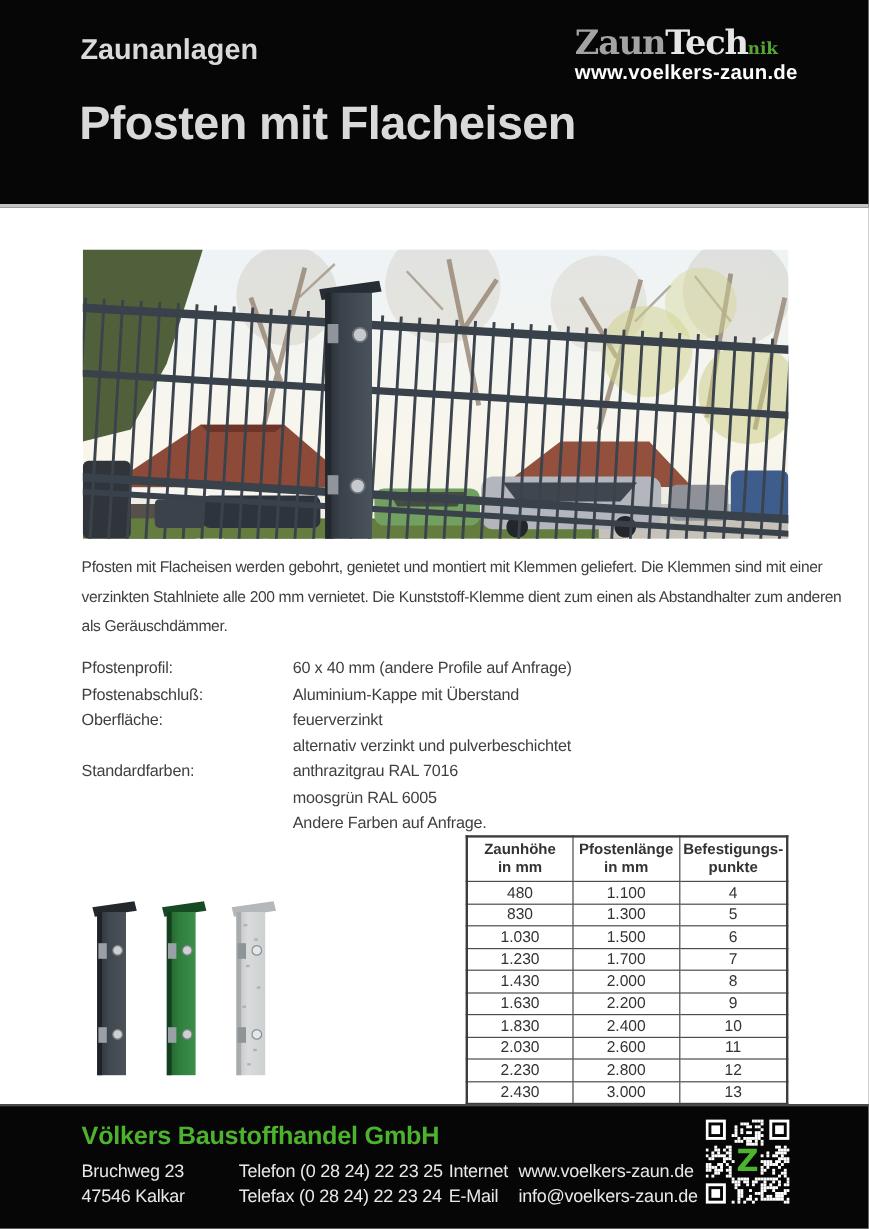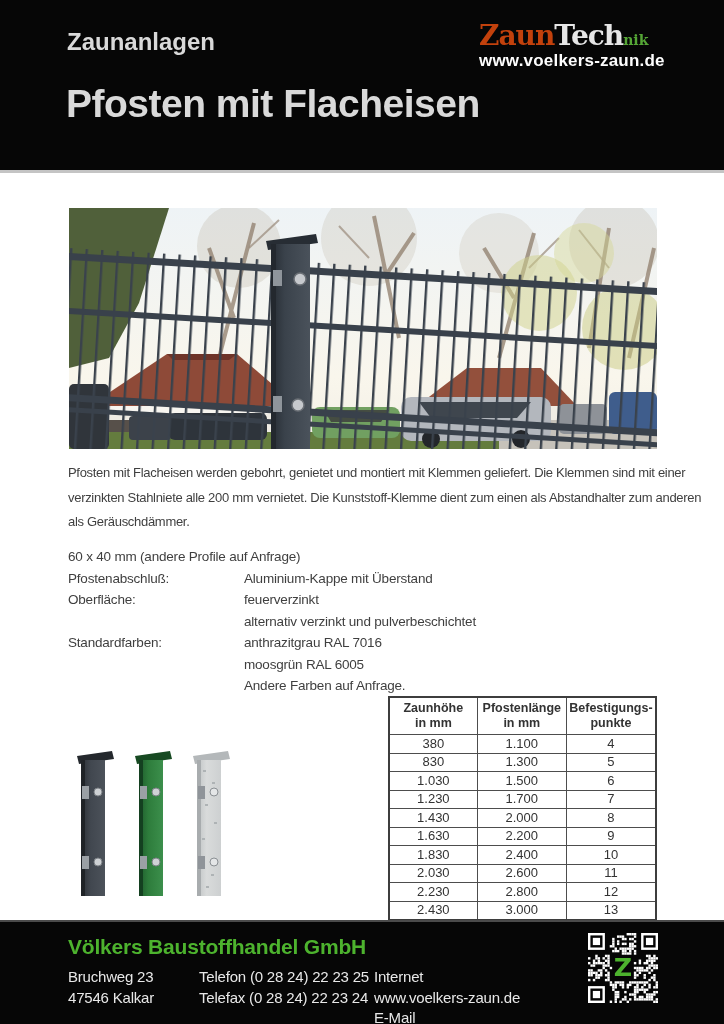--- a/index.html
+++ b/index.html
@@ -8,21 +8,21 @@
   .abs{position:absolute;}
 
   
   .header{position:absolute;top:0;left:0;width:724px;height:170px;background:#060606;
           border-bottom:3px solid #c4c4c4;}
   .section-label{position:absolute;left:67px;top:28px;font-size:24px;font-weight:bold;color:#d9d9d9;}
   .page-title{position:absolute;left:66px;top:82px;font-size:39px;font-weight:bold;color:#d9d9d9;
               letter-spacing:-0.5px;}
   .logo{position:absolute;left:479px;top:22px;line-height:1;}
   .logo-line{font-family:"DejaVu Serif",serif;font-weight:bold;font-size:28px;letter-spacing:-1px;}
-  .logo-zaun{color:#c2410c;}
+  .logo-zaun{color:#a3a3a3;}
   .logo-tech{color:#e6e6e6;}
   .logo-nik{color:#55a636;font-size:14px;letter-spacing:0;margin-top:16px;}
   .logo-www{margin-top:2px;font-size:17px;font-weight:bold;color:#fdfdfd;letter-spacing:0.2px;}
 
   
   .photo{left:69px;top:208px;width:588px;height:241px;display:block;}
 
   
   .intro{left:68px;top:461px;width:640px;color:#3f3f3f;}
   .intro-line{font-size:13px;letter-spacing:-0.3px;line-height:24.5px;white-space:nowrap;}
@@ -47,21 +47,21 @@
   
   .footer{position:absolute;left:0;top:920px;width:724px;height:104px;background:#060606;
           border-top:2px solid #4a4a4a;}
   .company{position:absolute;left:68px;top:13px;font-size:21px;font-weight:bold;color:#4db32e;
            letter-spacing:-0.2px;}
   .f-col{position:absolute;top:45px;color:#e8e8e8;font-size:15px;line-height:20.5px;
          letter-spacing:-0.2px;}
   .f-col1{left:68px;}
   .f-col2{left:199px;}
   .f-col3{left:374px;}
-  .f-row{display:flex;flex-direction:column;}
+  .f-row{display:flex;}
   .f-label{width:58px;flex:none;}
   .qr-wrap{position:absolute;left:588px;top:10px;width:70px;height:72px;}
   .qr-wrap svg{display:block;width:70px;height:72px;}
 </style>
 </head>
 <body>
 
 <div class="page">
 
   <div class="header">
@@ -163,20 +163,21 @@
   </svg>
 
   <div class="abs intro">
     <div class="intro-line">Pfosten mit Flacheisen werden gebohrt, genietet und montiert mit Klemmen geliefert. Die Klemmen sind mit einer</div>
     <div class="intro-line">verzinkten Stahlniete alle 200 mm vernietet. Die Kunststoff-Klemme dient zum einen als Abstandhalter zum anderen</div>
     <div class="intro-line">als Geräuschdämmer.</div>
   </div>
 
   <div class="abs specs">
     <div class="spec-row">
+      <span class="spec-label">Pfostenprofil:</span>
       <span class="spec-value">60 x 40 mm (andere Profile auf Anfrage)</span>
     </div>
     <div class="spec-row">
       <span class="spec-label">Pfostenabschluß:</span>
       <span class="spec-value">Aluminium-Kappe mit Überstand</span>
     </div>
     <div class="spec-row">
       <span class="spec-label">Oberfläche:</span>
       <span class="spec-value">feuerverzinkt</span>
     </div>
@@ -274,21 +275,21 @@
           <div>in mm</div>
         </th>
         <th>
           <div>Befestigungs-</div>
           <div>punkte</div>
         </th>
       </tr>
     </thead>
     <tbody>
       <tr>
-        <td>380</td>
+        <td>480</td>
         <td>1.100</td>
         <td>4</td>
       </tr>
       <tr>
         <td>830</td>
         <td>1.300</td>
         <td>5</td>
       </tr>
       <tr>
         <td>1.030</td>

